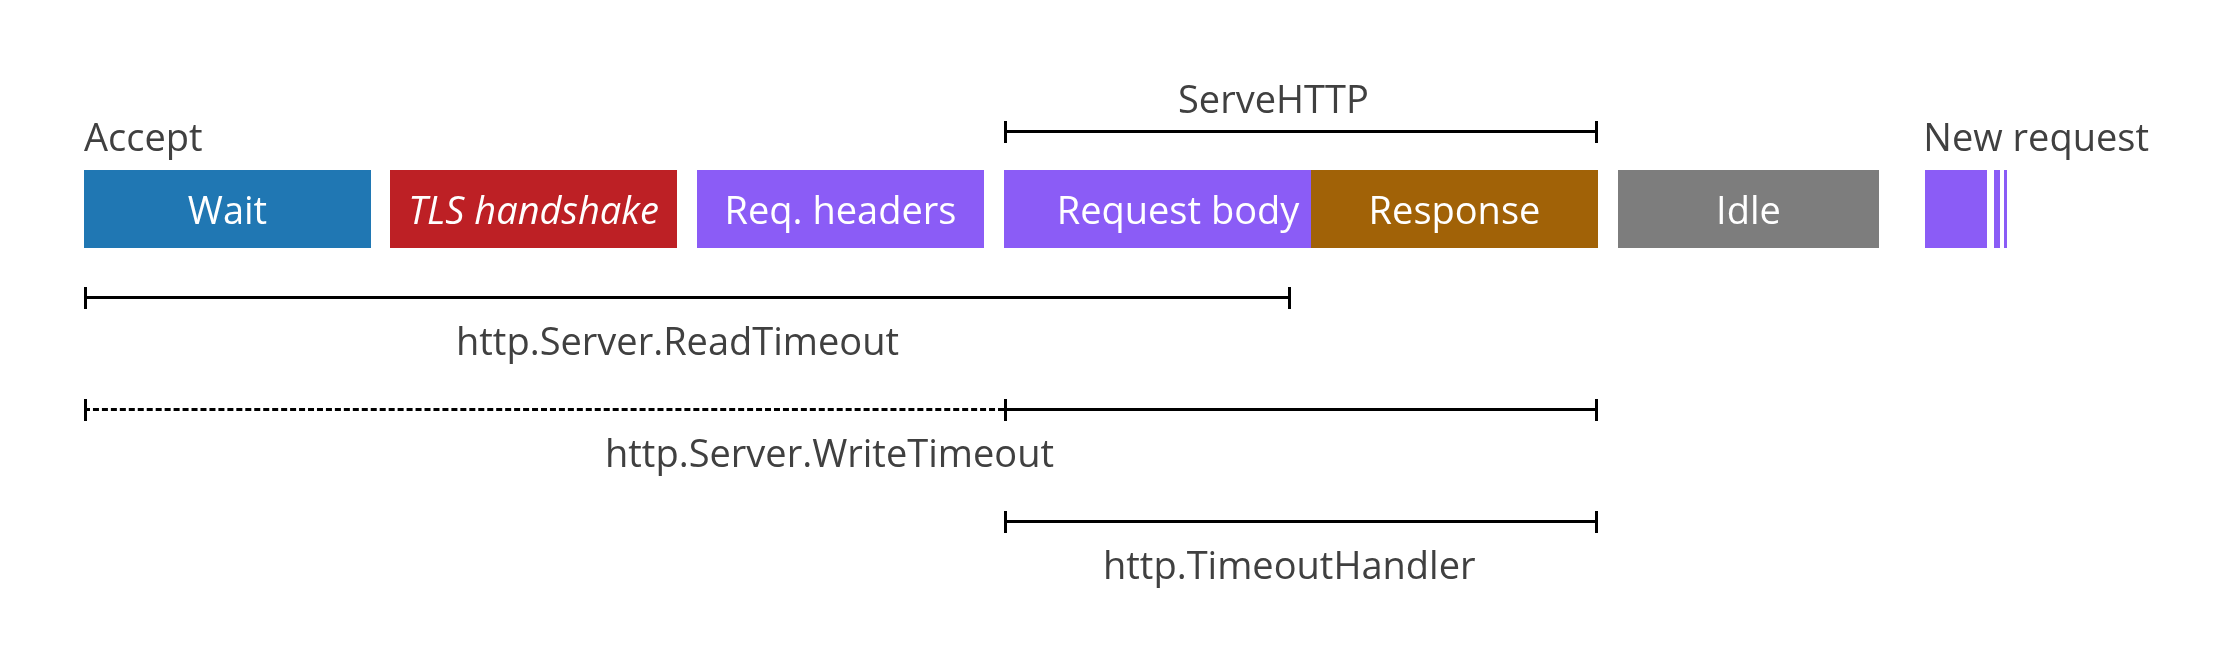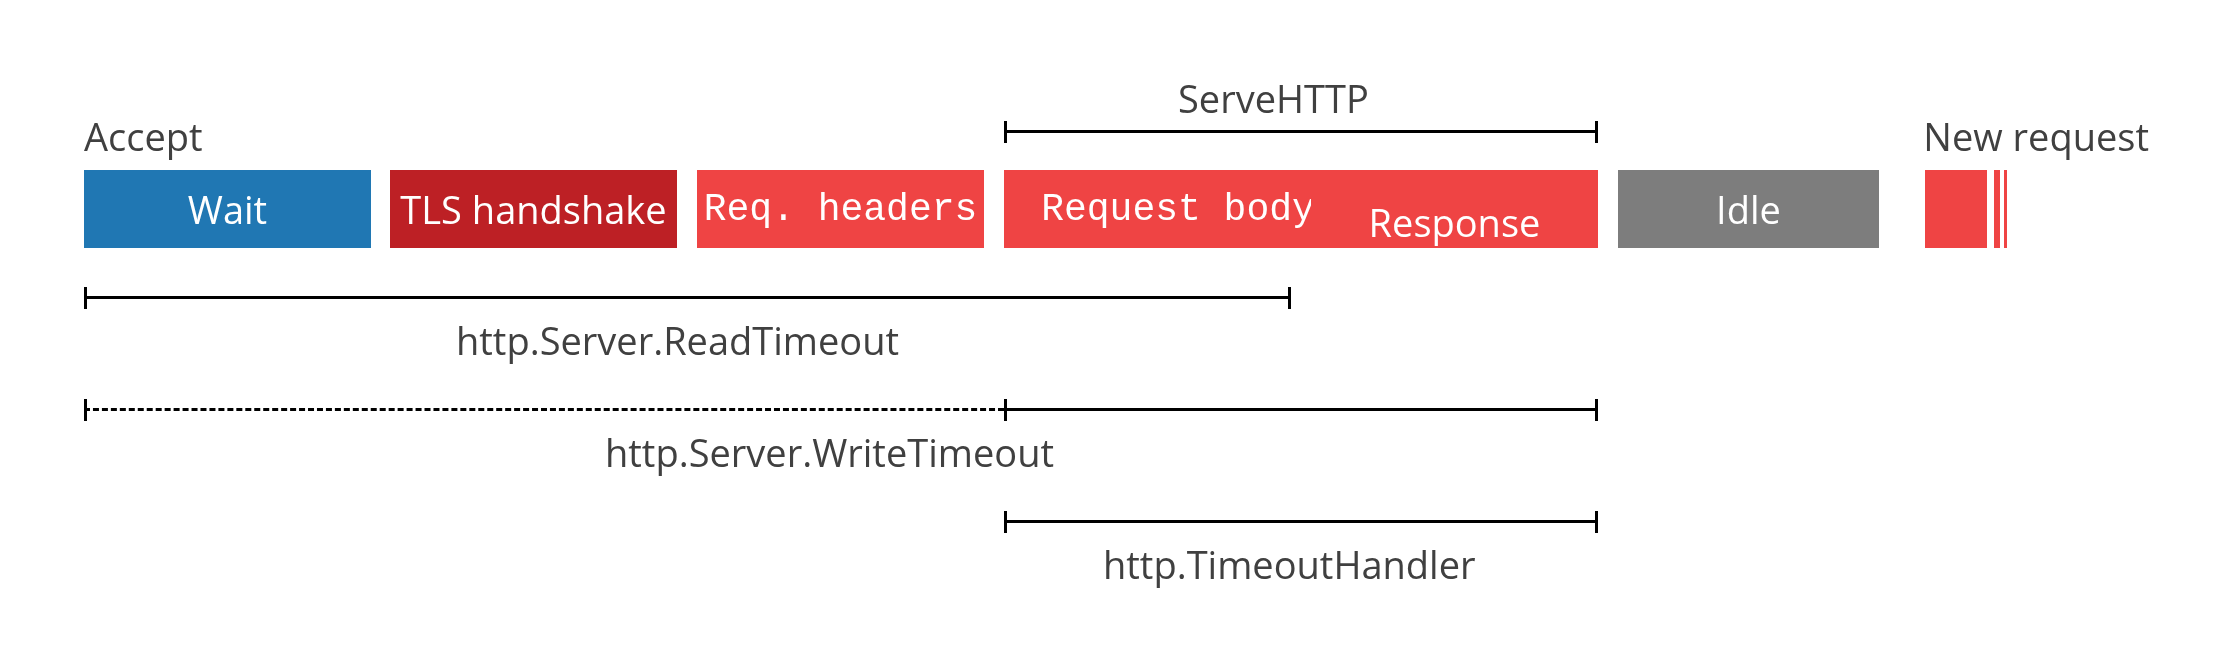--- a/index.html
+++ b/index.html
@@ -26,22 +26,22 @@
     height: 78px;
     display: flex;
     align-items: center;
     justify-content: center;
     color: #ffffff;
     font-size: 38px;
     box-sizing: border-box;
   }
   .blue   { background: #2077b3; justify-content: center; }
   .red    { background: #bd2025; }
-  .orange { background: #ef4444; font-family: Liberation Mono, monospace; }
-  .green  { background: #ef4444; align-items: flex-end; }
+  .orange { background: #8b5cf6; }
+  .green  { background: #a16207; }
   .gray   { background: #7d7d7d; }
   .stripe {
     position: absolute;
     background: #ffffff;
   }
   .span-line {
     position: absolute;
     height: 0;
     border-top: 3px solid #000000;
   }
@@ -76,21 +76,21 @@
   <div class="span-label" style="left:1178px; top:72px;">ServeHTTP</div>
   <div class="span-line" style="left:1004px; top:130px; width:594px;">
     <div class="cap left"></div>
     <div class="cap right"></div>
   </div>
 
   <div class="phase blue" style="left:84px; top:170px; width:287px;">
     <span>Wait</span>
   </div>
 
-  <div class="phase red" style="left:390px; top:170px; width:287px;">
+  <div class="phase red" style="left:390px; top:170px; width:287px;font-style:italic;">
     <span>TLS handshake</span>
   </div>
 
   <div class="phase orange" style="left:697px; top:170px; width:287px;">
     <span>Req. headers</span>
   </div>
 
   <div class="phase orange" style="left:1004px; top:170px; width:332px;padding-left:16px;">
     <span>Request body</span>
   </div>

